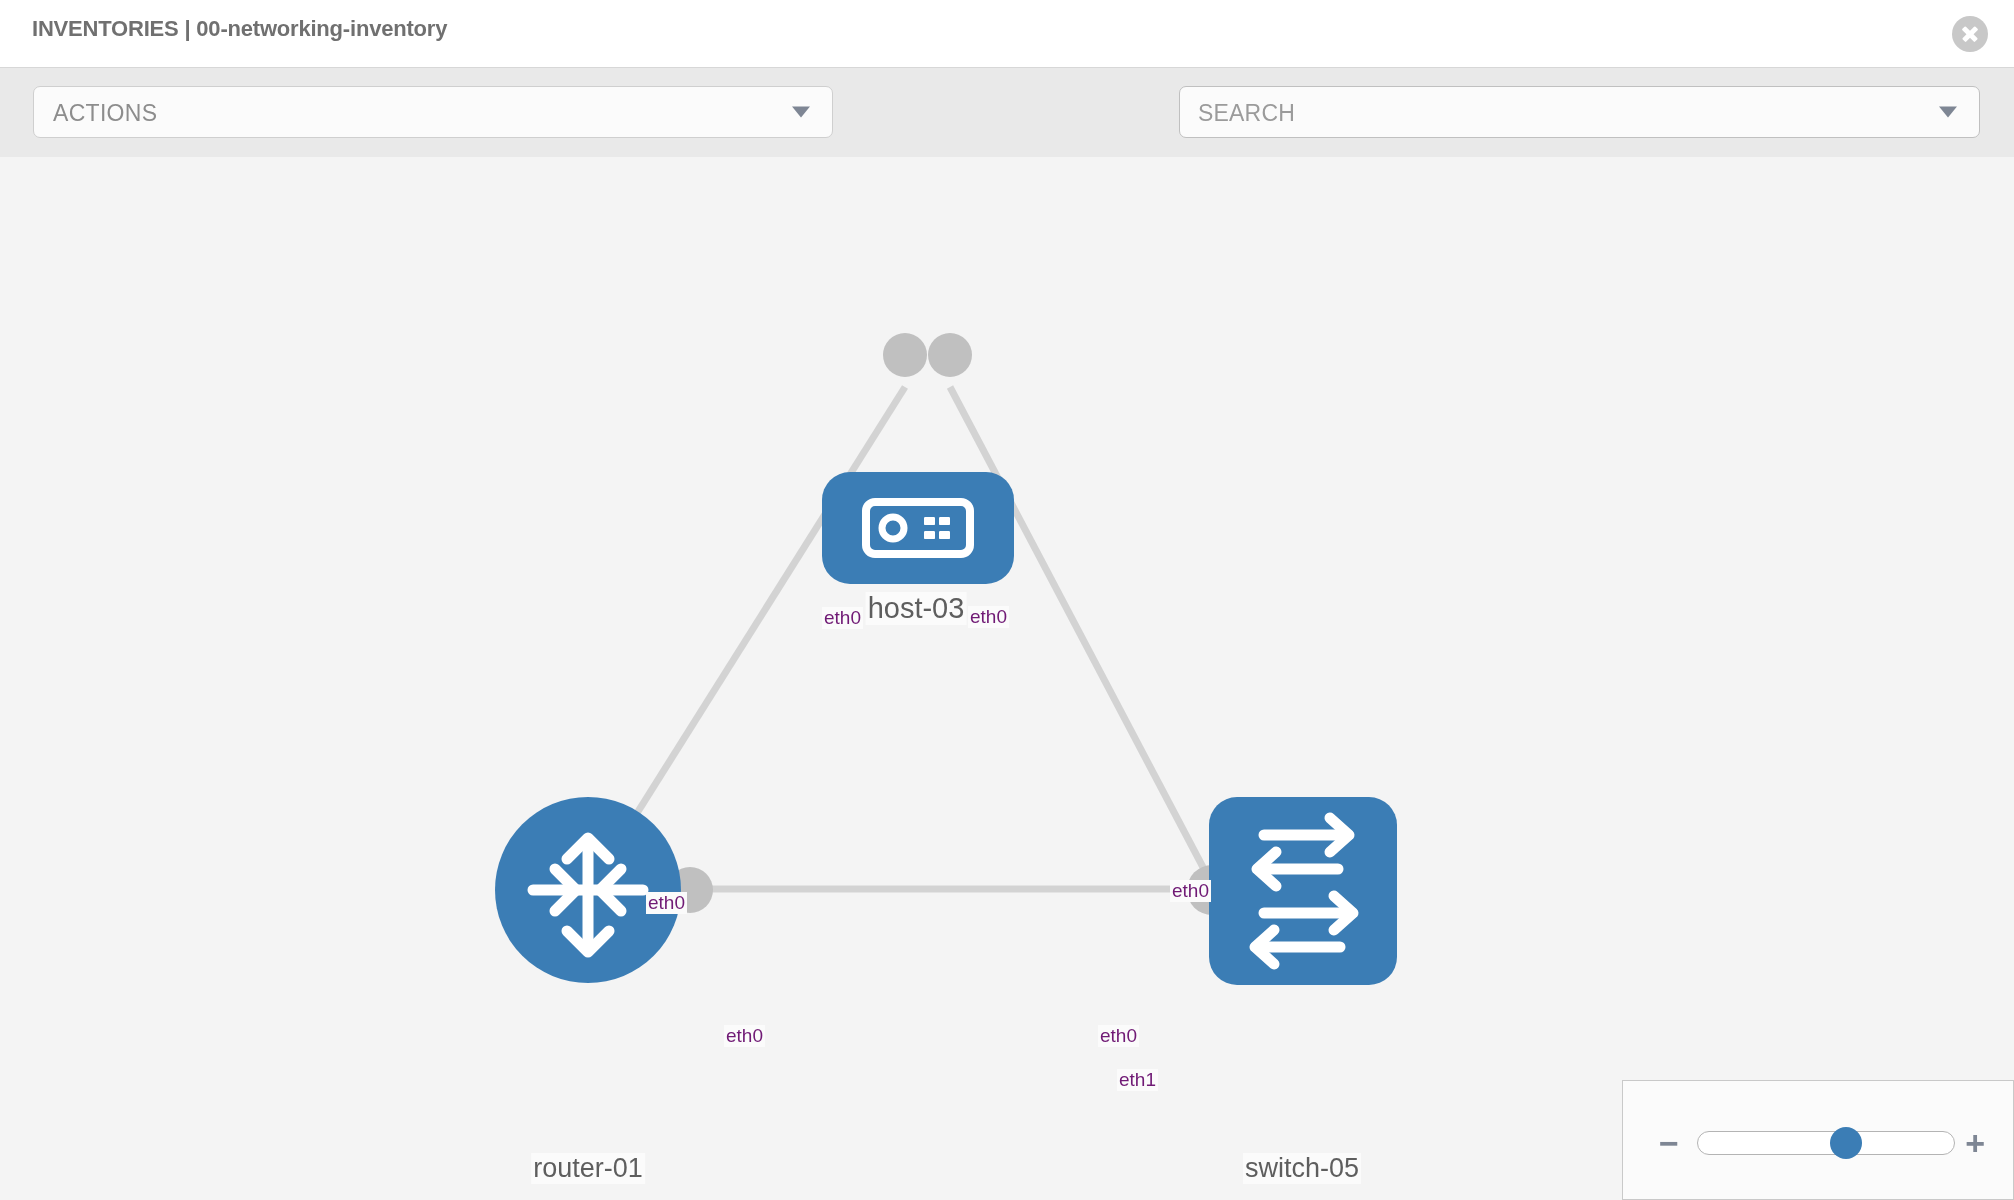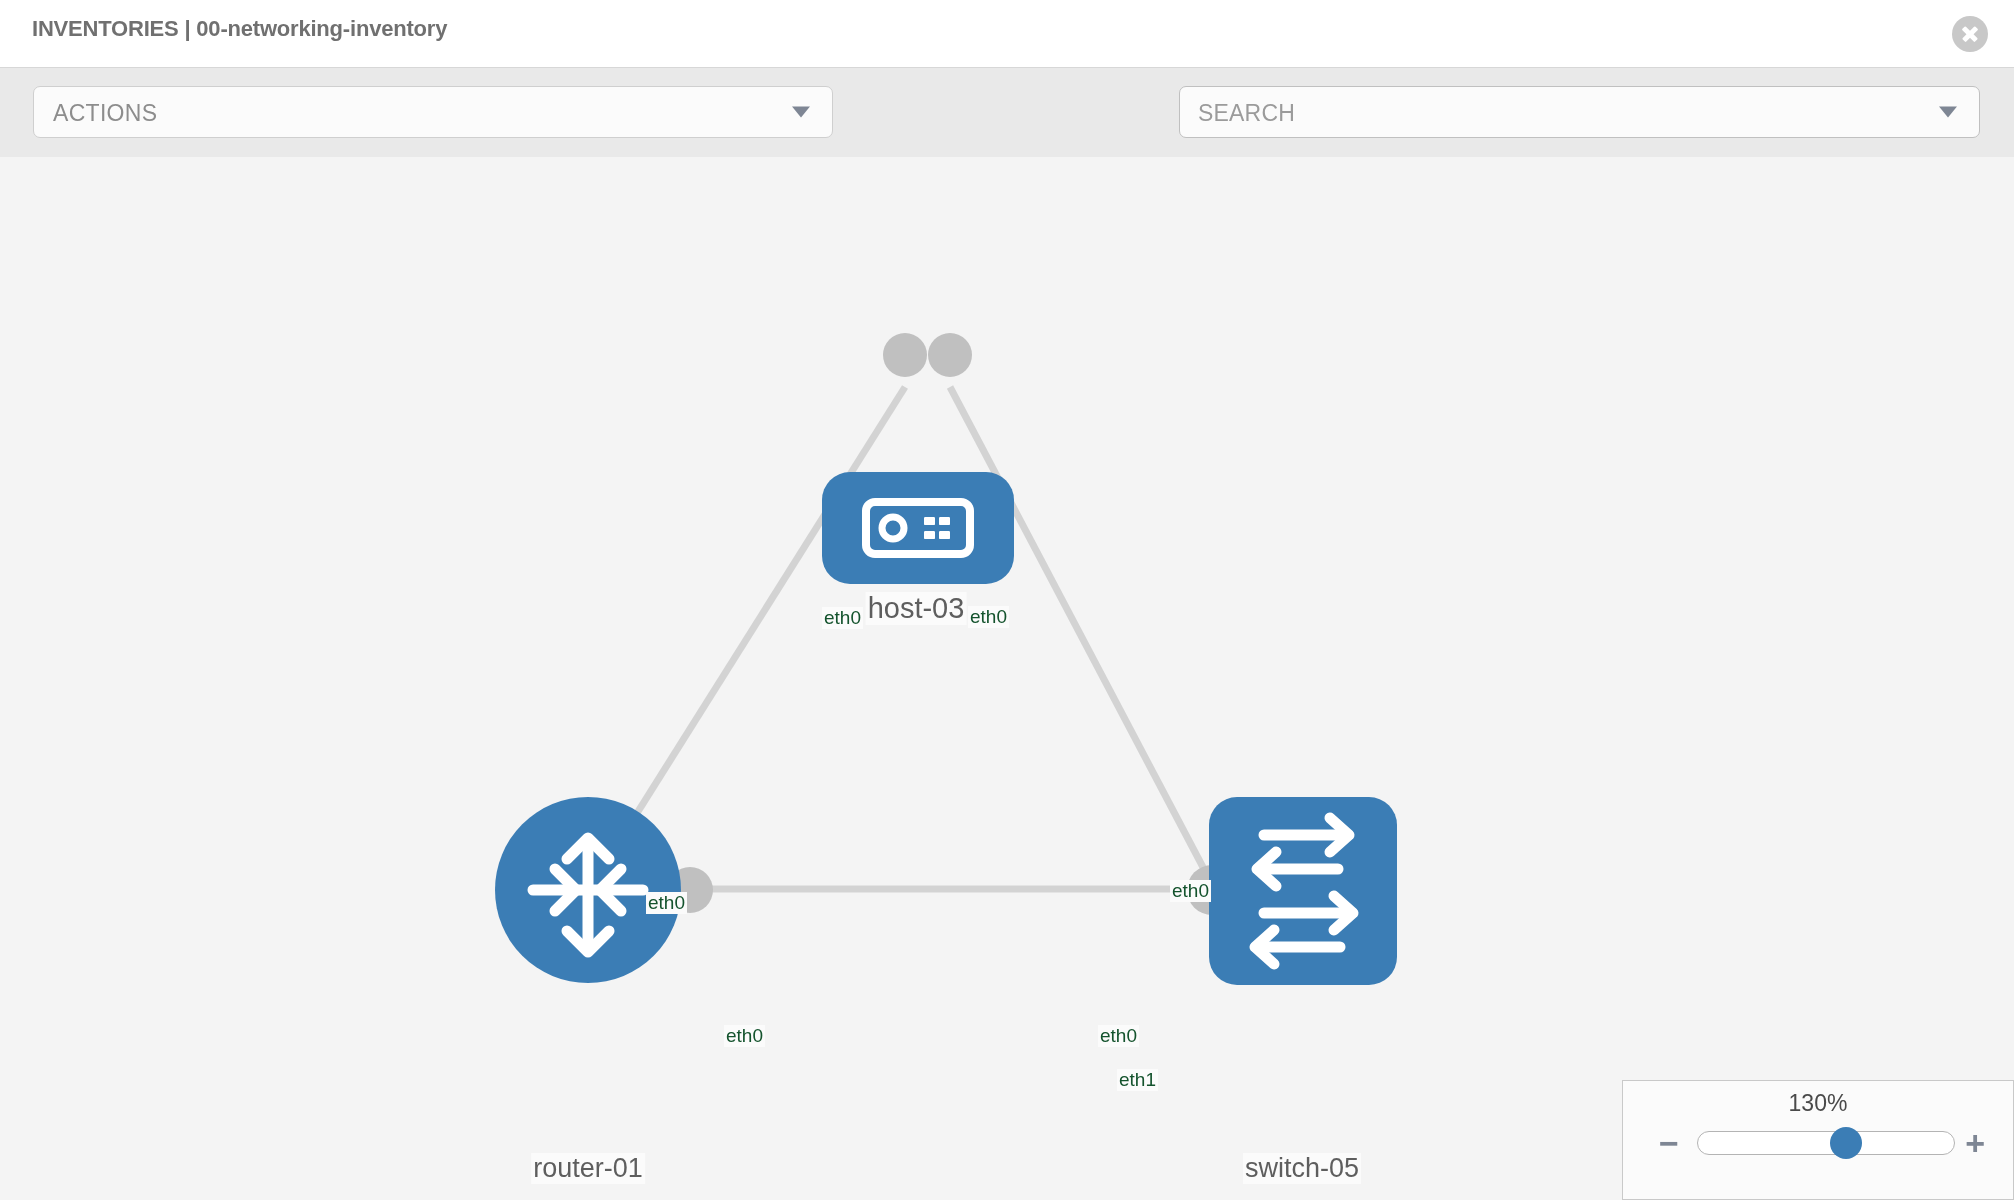--- a/index.html
+++ b/index.html
@@ -150,21 +150,21 @@
     font-size: 27px;
     color: #5e5e5e;
     background: #fbfbfb;
     white-space: nowrap;
     transform: translateX(-50%);
     padding: 0 2px;
   }
   .edge-label {
     position: absolute;
     font-size: 19px;
-    color: #14532d;
+    color: #701a75;
     background: #fbfbfb;
     white-space: nowrap;
     padding: 0 2px;
   }
 
   
   .zoom-panel {
     position: absolute;
     left: 1622px;
     top: 1080px;
@@ -340,19 +340,18 @@
   <div class="edge-label" style="left:968px; top:449px;">eth0</div>
   <div class="edge-label" style="left:646px; top:735px;">eth0</div>
   <div class="edge-label" style="left:1170px; top:723px;">eth0</div>
   <div class="edge-label" style="left:724px; top:868px;">eth0</div>
   <div class="edge-label" style="left:1098px; top:868px;">eth0</div>
   <div class="edge-label" style="left:1117px; top:912px;">eth1</div>
 
 </div>
 
 <div class="zoom-panel">
-  <div class="zoom-value">130%</div>
   <div class="zoom-minus">−</div>
   <div class="zoom-track">
     <div class="zoom-thumb" style="left:58%;"></div>
   </div>
   <div class="zoom-plus">+</div>
 </div>
 
 </body></html>

